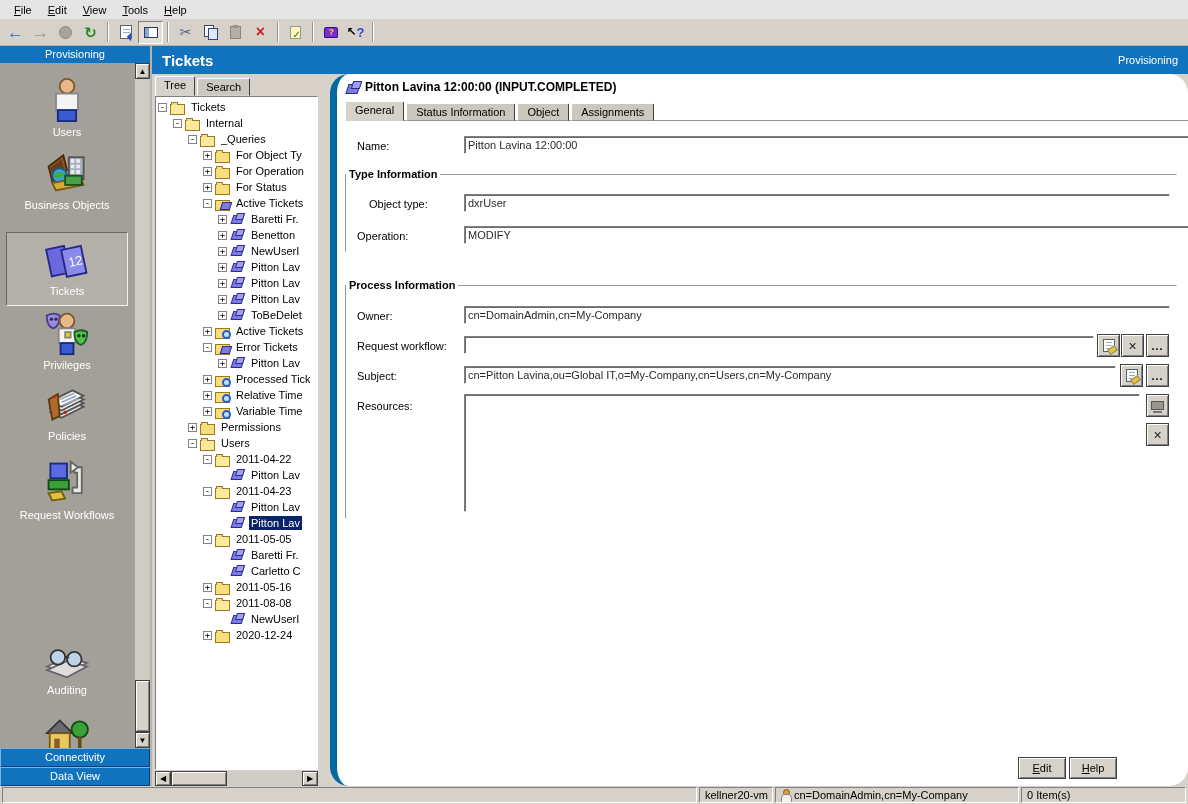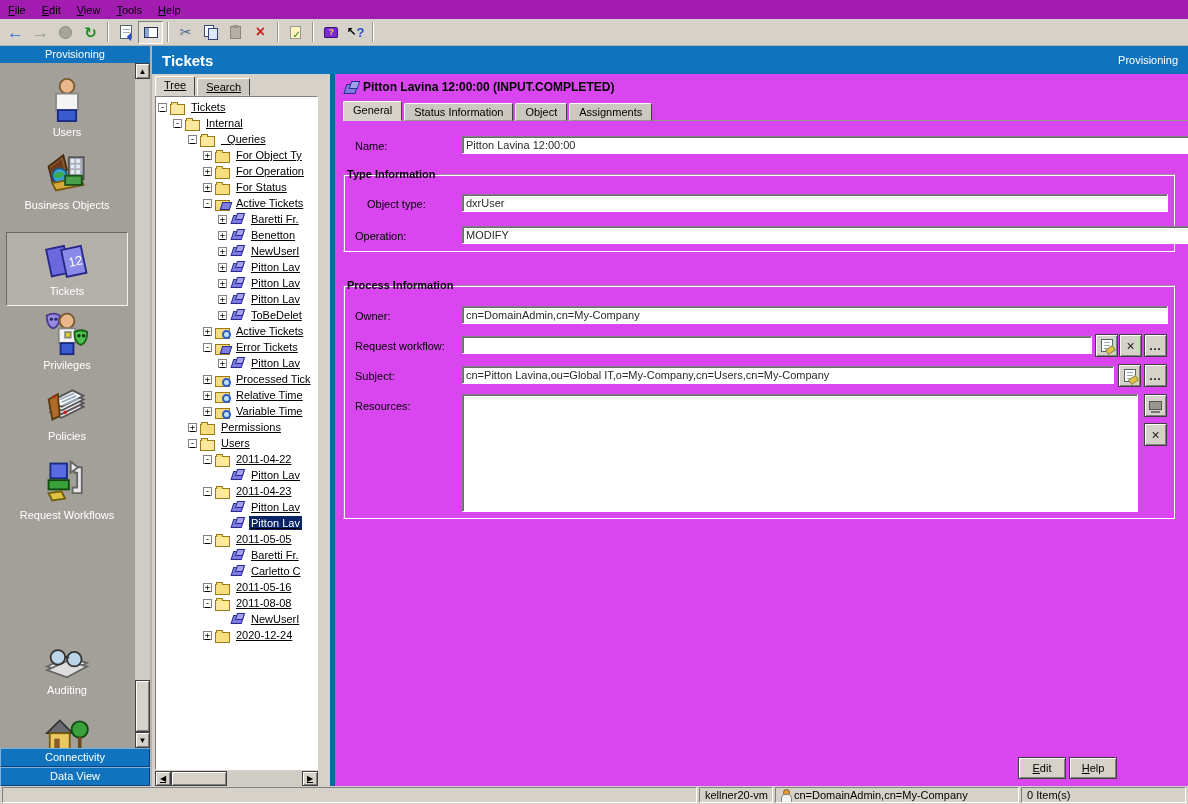--- a/index.html
+++ b/index.html
@@ -6,21 +6,21 @@
   html,body { width:1188px; height:804px; }
   body {
     font-family:"Liberation Sans","DejaVu Sans",sans-serif;
     font-size:11px; color:#000; background:#d6d2c9; overflow:hidden;
     display:flex; flex-direction:column;
   }
   .raised { border:1px solid #404040; box-shadow:inset 1px 1px 0 #fff, inset -1px -1px 0 #808080; background:#d6d2c9; }
   .sunken { border:1px solid #808080; border-color:#808080 #fff #fff #808080; box-shadow:inset 1px 1px 0 #6a6a6a; background:#fff; }
 
   
-  .menubar { height:19px; display:flex; align-items:center; padding-left:0; background:#a21caf; }
+  .menubar { height:19px; display:flex; align-items:center; padding-left:6px; background:#e5e5e5; }
   .menu-item { padding:2px 8px; cursor:default; }
   .menu-item span { display:block; }
   .menu-item span::first-letter { text-decoration:underline; }
 
   
   .toolbar { height:27px; display:flex; align-items:center; padding-left:3px; background:#d6d2c9; border-bottom:1px solid #b8b4ac; }
   .tbtn { width:25px; height:23px; display:flex; align-items:center; justify-content:center; position:relative; }
   .tbtn.pressed { border:1px solid #808080; border-color:#808080 #fff #fff #808080; background:#e3e0d9; }
   .tsep { width:2px; height:20px; margin:0 4px; border-left:1px solid #9a968e; border-right:1px solid #fff; }
   .g-back { color:#2a6ad4; font-weight:bold; font-size:17px; line-height:1; }
@@ -67,21 +67,21 @@
     box-shadow:inset 1px 1px 0 rgba(255,255,255,.45), inset -1px -1px 0 rgba(0,0,50,.45); }
 
   
   .right-col { flex:1; display:flex; flex-direction:column; min-width:0; }
   .main-header { height:28px; background:#1173bd; color:#fff; display:flex; align-items:center; padding:0 10px; }
   .main-header .title { font-size:15px; font-weight:bold; }
   .main-header .right { margin-left:auto; font-size:11px; }
   .content-row { flex:1; display:flex; min-height:0; }
 
   
-  .tree-panel { width:166px; display:flex; flex-direction:column; padding:2px 0 0 3px;text-decoration:underline; }
+  .tree-panel { width:166px; display:flex; flex-direction:column; padding:2px 0 0 3px; }
   .ttabs { display:flex; height:20px; align-items:flex-end; }
   .ttab { height:18px; padding:2px 8px 0; background:#d6d2c9; border:1px solid; border-color:#fff #404040 #d6d2c9 #fff; border-radius:2px 2px 0 0; margin-right:2px; }
   .ttab.active { height:20px; font-weight:normal; z-index:2; }
   .ttab:not(.active) { background:#ccc8bf;text-align:right; }
   .tree-box { flex:1; background:#fff; border:1px solid #808080; border-color:#808080 #fff #fff #808080; overflow:hidden; padding-top:2px; }
   .trow { height:16px; display:flex; align-items:center; white-space:nowrap; }
   .tind { display:inline-block; height:1px; }
   .tind.lv0{width:2px;} .tind.lv1{width:17px;} .tind.lv2{width:32px;} .tind.lv3{width:47px;} .tind.lv4{width:62px;}
   .texp { width:9px; height:9px; border:1px solid #848284; background:#fff; font-size:9px; line-height:7px; text-align:center; margin-right:3px; flex:none; font-family:"DejaVu Sans Mono",monospace; }
   .texp.plus::after{content:"+";} .texp.minus::after{content:"-";}
@@ -98,21 +98,21 @@
   .tlabel { padding:1px 2px; }
   .tlabel.sel { background:#0a246a; color:#fff; }
   .hscroll { height:15px; display:flex; margin-top:1px; background:#cfccc5; }
   .hs-btn { width:16px; height:15px; font-size:8px; display:flex; align-items:center; justify-content:center; }
   .hs-thumb { width:56px; height:15px; }
   .hs-track { flex:1; }
 
   .splitter { width:12px; background:#d6d2c9; }
 
   
-  .detail { flex:1; position:relative; background:#d946ef; border-left:5px solid #0369a1; min-width:0; }
+  .detail { flex:1; position:relative; background:#ffffff; border-left:7px solid #0369a1; min-width:0;border-radius:19px; }
   .dtitle { position:absolute; top:6px; left:8px; display:flex; align-items:center; font-weight:bold; font-size:12px; }
   .dticket { width:15px; height:13px; position:relative; margin-right:5px; }
   .dticket::before { content:""; position:absolute; left:2px; top:3px; width:10px; height:8px; background:#7d7de0; border:1px solid #2a2a90; transform:skewX(-18deg); }
   .dticket::after { content:""; position:absolute; left:7px; top:0; width:7px; height:6px; background:#a0a0ee; border:1px solid #2a2a90; transform:skewX(-18deg); }
   .dtabs { position:absolute; top:27px; left:8px; right:0; height:20px; display:flex; align-items:flex-end; border-bottom:1px solid #9a958c; }
   .dtab { height:18px; padding:2px 9px 0; background:#ccc8bf; border:1px solid; border-color:#fff #404040 #9a958c #fff; border-radius:2px 2px 0 0; margin-right:2px; margin-bottom:-1px; }
   .dtab.active { height:20px; background:#d6d2c9; border-bottom-color:#d6d2c9; z-index:2; }
   .flabel { position:absolute; color:#000; }
   .field { position:absolute; height:18px; font-size:11px; color:#2a2a2a; padding:1px 3px; font-family:"Liberation Sans","DejaVu Sans",sans-serif; }
   fieldset.group { position:absolute; border:1px solid; border-color:#9a958c #fff #fff #9a958c; box-shadow:1px 1px 0 #fff inset; }

